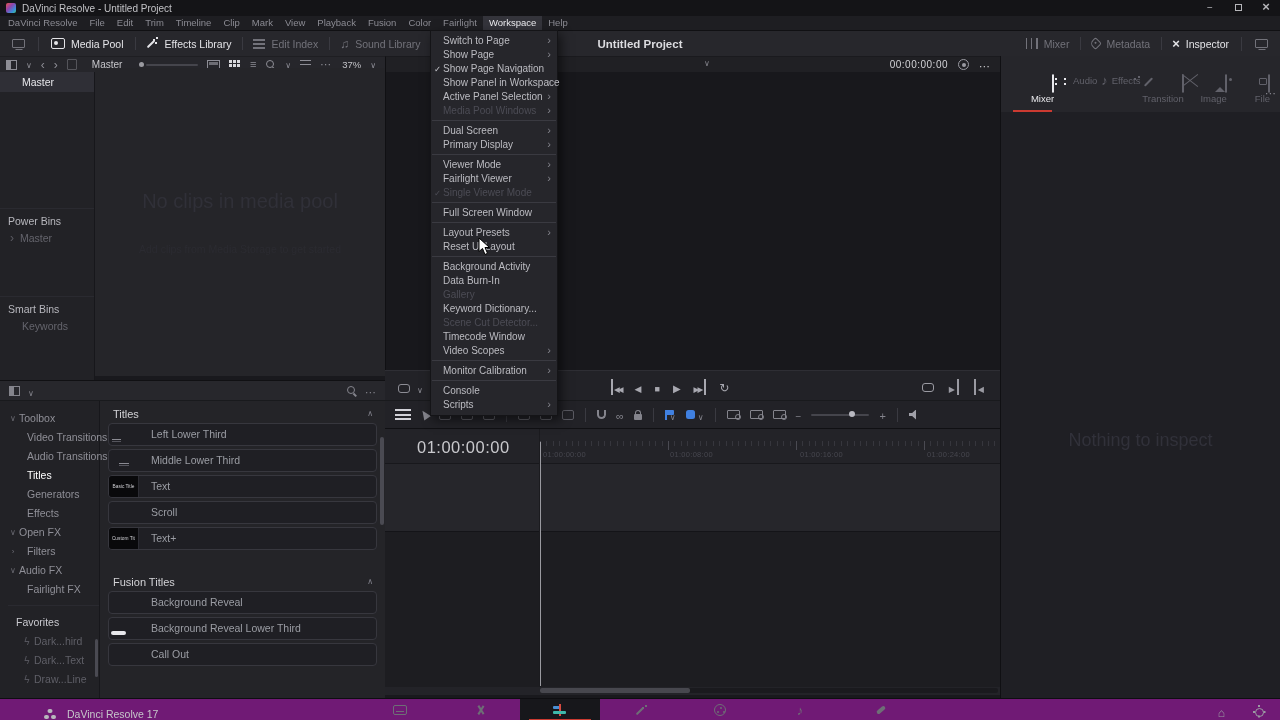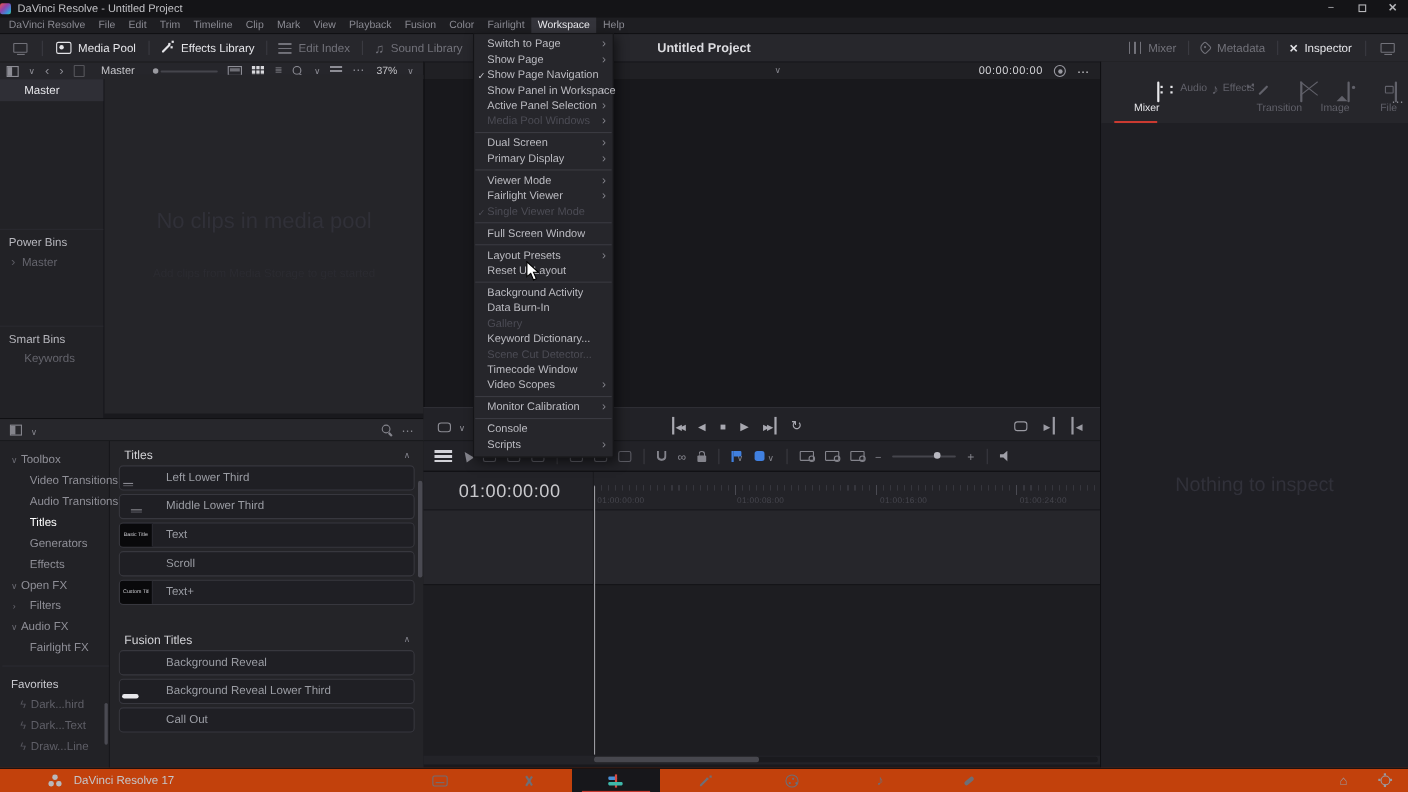--- a/index.html
+++ b/index.html
@@ -2,21 +2,21 @@
 <html><head>
 <meta charset="utf-8">
 <style>
   html,body{margin:0;padding:0;background:#000}
   .app{position:relative;width:1280px;height:720px;background:#19191d;overflow:hidden;
        font-family:"Liberation Sans","DejaVu Sans",sans-serif;color:#c8c8cc;cursor:default}
   .app *{box-sizing:border-box}
 
   
   .titlebar{position:absolute;left:0;top:0;width:1280px;height:16px;background:#141417;
-            display:flex;align-items:center;gap:6px}
+            display:flex;align-items:center;padding-left:6px;gap:6px}
   .app-logo{width:10px;height:10px;border-radius:2px;
             background:linear-gradient(135deg,#e8544d 0%,#8e44ad 40%,#3a8fd9 75%,#3ec98a 100%)}
   .win-title{font-size:10px;color:#c2c2c6}
   .win-controls{margin-left:auto;display:flex;height:16px}
   .win-btn{width:28px;text-align:center;line-height:15px;font-size:10px;color:#b6b6ba}
   .max-glyph{display:inline-block;width:7px;height:7px;border:1px solid #b6b6ba;margin-top:4px}
 
   
   .menubar{position:absolute;left:0;top:16px;width:1280px;height:14px;background:#1e1e22;
            display:flex;align-items:center;padding-left:2px;font-size:9.5px;color:#8b8b93}
@@ -69,21 +69,21 @@
   .fx-panel{position:absolute;left:0;top:380px;width:385px;height:318px;background:#242428;border-top:1px solid #101013}
   .fx-header{height:20px;background:#27272c;border-bottom:1px solid #191a1d;display:flex;align-items:center;
              gap:8px;padding:0 9px;color:#84848c}
   .fx-header .spacer{flex:1}
   .fx-body{display:flex;height:298px}
   .fx-tree{width:100px;background:#222226;border-right:1px solid #17171b;padding-top:8px;font-size:10.5px;position:relative}
   .tree-item{height:19px;line-height:19px;display:flex;color:#8f8f97;white-space:nowrap}
   .tree-arrow{width:12px;margin-left:7px;color:#6a6a72;font-size:8px;text-align:center;flex:none}
   .tree-item.child .tree-label{padding-left:8px}
   .tree-item.selected .tree-label{color:#fff}
-  .fav-sec{position:absolute;top:204px;left:2px;right:0;border-top:1px solid #2a2a30;padding-top:7px}
+  .fav-sec{position:absolute;top:204px;left:8px;right:0;border-top:1px solid #2a2a30;padding-top:7px}
   .fav-header{color:#c9c9cf;padding-left:8px;height:19px;line-height:19px}
   .fav-item{height:19px;line-height:19px;color:#5f5f67;display:flex}
   .fav-bolt{width:14px;margin-left:12px;color:#55555d;text-align:center}
   .fav-bolt::before{content:"\03DF";font-size:10px}
   .tree-scroll{position:absolute;right:1px;top:238px;width:3px;height:38px;background:#4a4a52;border-radius:2px}
   .fx-list{flex:1;position:relative;padding:1px 8px 0 8px;overflow:hidden}
   .list-header{height:21px;display:flex;align-items:center;justify-content:space-between;
                font-size:11px;color:#d2d2d6;padding:2px 4px 0 5px}
   .collapse-g{color:#81818b;font-size:8px}
   .title-item{height:23px;margin-bottom:3px;background:#1f1f24;border:1px solid #37373e;border-radius:4px;
@@ -152,22 +152,22 @@
   .transition-tab-icon::before{content:"";position:absolute;left:-3px;top:5px;width:20px;height:1px;background:currentColor;transform:rotate(38deg)}
   .transition-tab-icon::after{content:"";position:absolute;left:-3px;top:5px;width:20px;height:1px;background:currentColor;transform:rotate(-38deg)}
   .image-tab-icon{border:1px solid currentColor;border-radius:2px}
   .image-tab-icon::before{content:"";position:absolute;left:3px;top:3px;width:3px;height:3px;border-radius:50%;background:currentColor}
   .image-tab-icon::after{content:"";position:absolute;right:1px;bottom:0;width:0;height:0;
       border-left:5px solid transparent;border-right:5px solid transparent;border-bottom:5px solid currentColor}
   .file-tab-icon{border:1px solid currentColor;border-radius:2px}
   .file-tab-icon::before{content:"";position:absolute;right:2px;top:3px;width:6px;height:5px;border:1px solid currentColor;border-radius:1px}
 
   
-  .bottombar{position:absolute;left:0;bottom:0;width:1280px;height:22px;background:#c2410c;
-             border-top:1px solid #0e0e11;display:flex;align-items:center}
+  .bottombar{position:absolute;left:0;bottom:0;width:1280px;height:22px;background:#701a75;
+             border-top:1px solid #0e0e11;display:flex;align-items:flex-end}
   .dv-logo{width:14px;height:12px;position:relative;margin-left:44px}
   .dv-logo::before{content:"";position:absolute;left:0;bottom:1px;width:4.5px;height:4.5px;border-radius:50%;
       background:#b8b8bc;box-shadow:7px 0 0 #b8b8bc,3.5px -6px 0 #b8b8bc}
   .bb-label{font-size:10.5px;color:#c6c6ca;margin-left:9px}
   .pages{position:absolute;left:360px;top:0;display:flex;height:22px}
   .page{width:80px;height:22px;display:flex;align-items:center;justify-content:center;position:relative}
   .page.active{background:#17171b}
   .page.active::after{content:"";position:absolute;left:9px;right:9px;bottom:0;height:2px;background:#cb3a31}
   .pg{position:relative;color:#6e6e76}
   .pg .ph-line{display:none}

